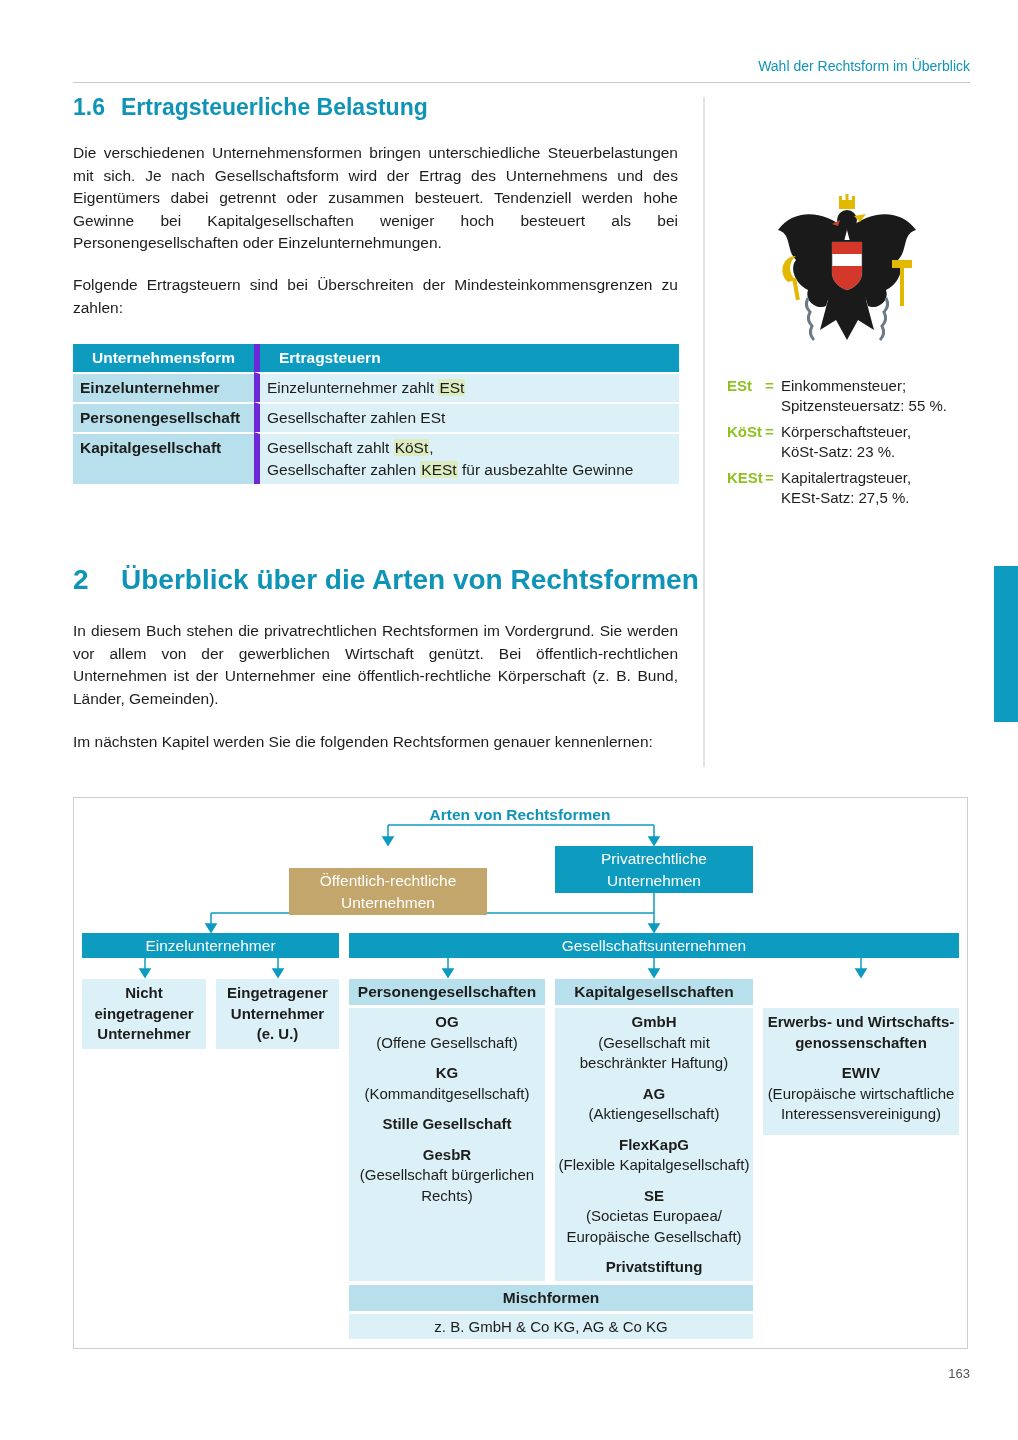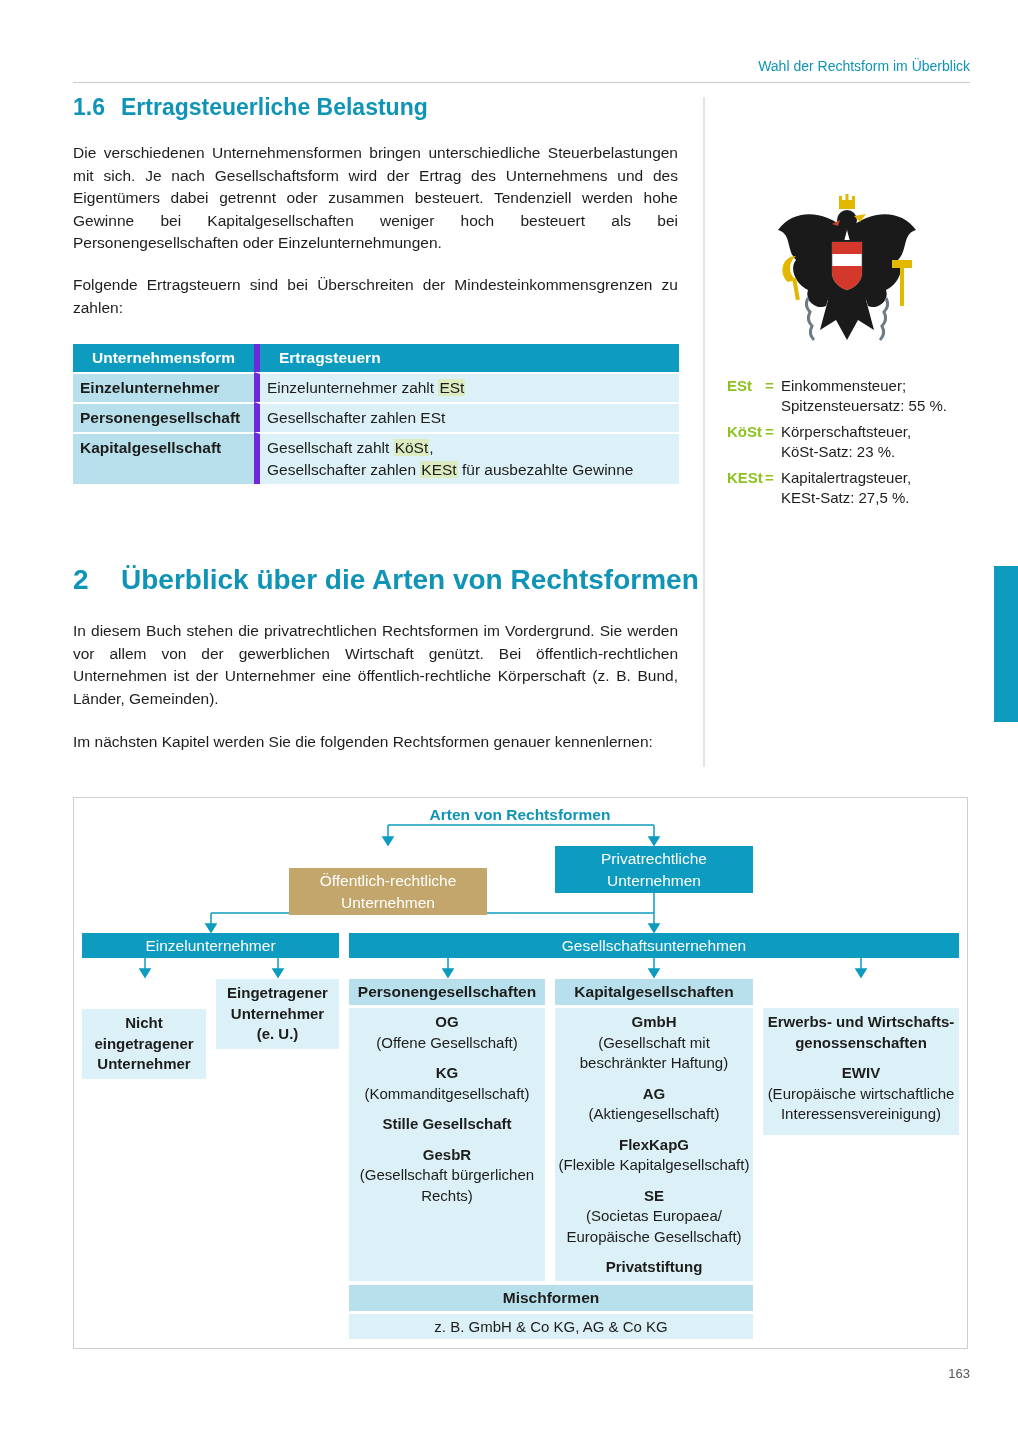--- a/index.html
+++ b/index.html
@@ -48,21 +48,21 @@
   
   .diagram { left: 73px; top: 797px; width: 895px; height: 552px; border: 1px solid #cfcfcf; box-sizing: border-box; }
   .d-title { left: 0; top: 806px; width: 1040px; text-align: center; font-size: 15.5px; font-weight: bold; color: #0f94b7; }
   .box { display: flex; align-items: center; justify-content: center; text-align: center; box-sizing: border-box; }
   .box-public { left: 289px; top: 836px; width: 198px; height: 47px; background: #c2a66c; color: #ffffff; font-size: 15.5px; line-height: 22px; margin-top: 32px; }
   .box-private { left: 555px; top: 846px; width: 198px; height: 47px; background: #0d9bc0; color: #ffffff; font-size: 15.5px; line-height: 22px; }
   .bar { background: #0d9bc0; color: #ffffff; font-size: 15.5px; height: 25px; }
   .bar-einzel { left: 82px; top: 933px; width: 257px; }
   .bar-gesell { left: 349px; top: 933px; width: 610px; }
   .cell { background: #dcf0f7; font-size: 15px; line-height: 20.5px; }
-  .cell-nicht { left: 82px; top: 1009px; width: 124px; height: 70px; font-weight: bold; }
+  .cell-nicht { left: 82px; top: 979px; width: 124px; height: 70px; font-weight: bold; }
   .cell-eing { left: 216px; top: 979px; width: 123px; height: 70px; font-weight: bold; }
   .col-head { background: #b8e0ec; font-weight: bold; font-size: 15.5px; height: 26px; }
   .ch-pers { left: 349px; top: 979px; width: 196px; }
   .ch-kap { left: 555px; top: 979px; width: 198px; }
   .ch-sond { left: 763px; top: 979px; width: 196px; margin-top: 40px; }
   .col-body { background: #dcf0f7; font-size: 15px; line-height: 20.5px; text-align: center; padding-top: 4px; box-sizing: border-box; }
   .cb-pers { left: 349px; top: 1008px; width: 196px; height: 273px; }
   .cb-kap { left: 555px; top: 1008px; width: 198px; height: 273px; }
   .cb-sond { left: 763px; top: 1008px; width: 196px; height: 127px; }
   .entry { margin-bottom: 10px; }

